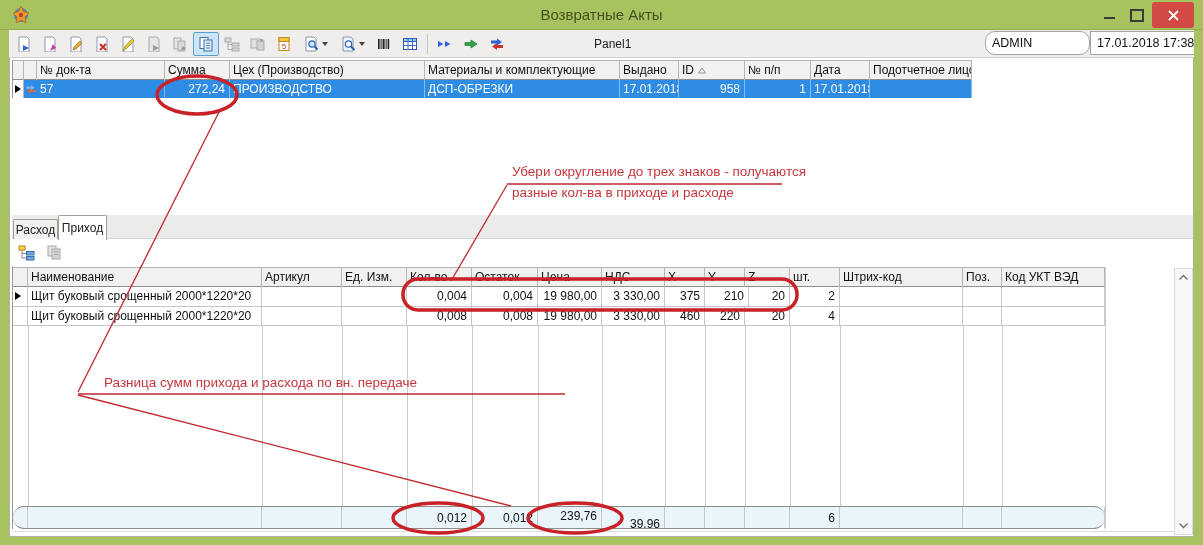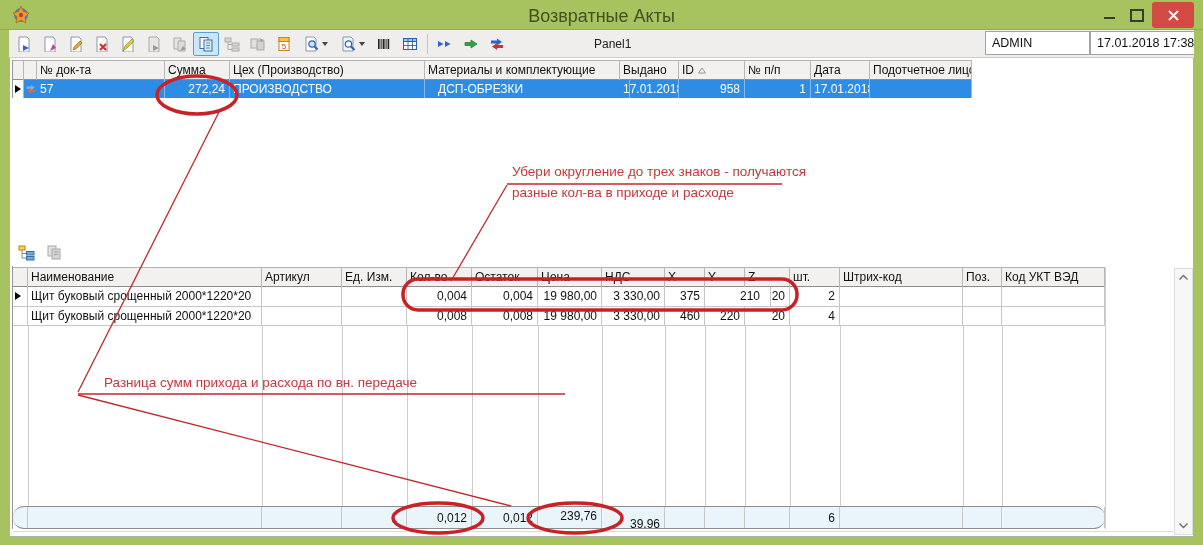--- a/index.html
+++ b/index.html
@@ -1,38 +1,38 @@
 <!DOCTYPE html>
 <html><head>
 <meta charset="utf-8">
 <style>
   html,body{margin:0;padding:0;background:#888;}
   .screen{position:relative;width:1203px;height:545px;background:#fff;overflow:hidden;
           font-family:"Liberation Sans",sans-serif;-webkit-font-smoothing:antialiased;}
   
   .titlebar{position:absolute;left:0;top:0;width:1203px;height:30px;background:#a7c35f;border-bottom:1px solid #93ad49;box-sizing:border-box;}
-  .wtitle{position:absolute;left:0;top:6px;width:100%;text-align:center;font-size:18px;color:#44511f;}
+  .wtitle{position:absolute;left:0;top:6px;width:100%;text-align:center;font-size:15px;color:#44511f;}
   .appicon{position:absolute;left:10px;top:4px;width:22px;height:22px;}
   .winbtn{position:absolute;top:4px;width:26px;height:22px;display:flex;align-items:center;justify-content:center;cursor:default;}
   #btn-min{left:1096px}
   #btn-max{left:1124px}
   #btn-close{left:1152px;top:2px;width:42px;height:26px;background:#d14a43;border-radius:3px;}
   .glyph-min{width:11px;height:0;border-top:2px solid #3a3a3a;margin-top:6px;}
   .glyph-max{width:10px;height:9px;border:2px solid #3a3a3a;background:transparent;}
   
   .toolbar{position:absolute;left:9px;top:30px;width:1185px;height:28px;background:#f0eeec;border-bottom:1px solid #cfcdc9;box-sizing:border-box;}
   .tbrow{position:absolute;left:2px;top:1px;height:26px;display:flex;align-items:center;}
   .tbtn{width:26px;height:24px;display:flex;align-items:center;justify-content:center;border:1px solid transparent;border-radius:2px;box-sizing:border-box;}
   .tbtn.wide{width:37px;}
   .tbtn.sel{background:#cde6f7;border-color:#5a9fd4;}
   .caret{width:0;height:0;border-top:4px solid #444;border-left:3.5px solid transparent;border-right:3.5px solid transparent;margin-left:2px;}
   .tsep{width:1px;height:20px;background:#c6c4c0;margin:0 4px;}
   .panel1{position:absolute;left:585px;top:7px;font-size:12px;color:#222;}
   .tbox{position:absolute;top:1px;height:24px;background:#fff;border:1px solid #a5a3a0;font-size:12.5px;color:#111;box-sizing:border-box;padding:4px 0 0 6px;overflow:hidden;white-space:nowrap;}
-  #userbox{left:976px;width:105px;}
+  #userbox{left:976px;width:105px;border-radius:10px;}
   #dtbox{left:1081px;width:107px;}
   
   .frame{position:absolute;background:#a7c35f;}
   #f-left{left:0;top:30px;width:9px;height:507px;}
   #f-right{left:1194px;top:30px;width:9px;height:507px;}
   #f-bottom{left:0;top:537px;width:1203px;height:8px;}
   .inline-border{position:absolute;background:#b0aeaa;}
   
   .tabstrip{position:absolute;left:12px;top:215px;width:1181px;height:24px;background:#ebebe9;border-bottom:1px solid #d8d6d2;box-sizing:border-box;}
   .tab{position:absolute;box-sizing:border-box;font-size:12px;text-align:center;color:#222;
@@ -229,20 +229,24 @@
     <div class="tbox" id="dtbox">17.01.2018 17:38:05</div>
   </div>
 
   <div class="frame" id="f-left"></div>
   <div class="frame" id="f-right"></div>
   <div class="frame" id="f-bottom"></div>
   <div class="inline-border" style="left:9px;top:58px;width:1px;height:479px;"></div>
   <div class="inline-border" style="left:1193px;top:58px;width:1px;height:479px;"></div>
   <div class="inline-border" style="left:9px;top:536px;width:1185px;height:1px;"></div>
 
+  <div class="tabstrip">
+    <div class="tab" id="tab-rashod">Расход</div>
+    <div class="tab" id="tab-prihod">Приход</div>
+  </div>
   <div class="tabtoolbar">
     <div class="ttbtn">
       <svg width="17" height="17" viewBox="0 0 17 17">
         <rect x="1" y="2" width="6" height="4" fill="#ffd24d" stroke="#b8860b"></rect>
         <path d="M4 6v8h4M4 9.5h4" stroke="#8a8a8a" fill="none"></path>
         <rect x="8.5" y="7.5" width="7.5" height="3.5" fill="#6aace4" stroke="#3a6ea5"></rect>
         <rect x="8.5" y="12.5" width="7.5" height="3.5" fill="#6aace4" stroke="#3a6ea5"></rect>
       </svg>
     </div>
     <div class="ttbtn">
@@ -274,21 +278,21 @@
         <div class="indcell" style="position: absolute; left: 0px; top: 0px; width: 11px;">
           <div class="tri" style="position: absolute;"></div>
         </div>
         <div style="position: absolute; left: 11px; top: 0px; width: 13px; height: 100%; text-align: center;"><svg width="12" height="12" viewBox="0 0 16 16" style="margin:3px 0 0 0">
             <path d="M2 4.5h6V2.5L13 6 8 9.5V7.5H2z" fill="#7db3f0"></path>
             <path d="M14 11.5H8v-2L3 13l5 3.5v-2h6z" fill="#e06a3a" transform="translate(0,-2.5)"></path>
           </svg></div>
         <div class="selcell" style="position: absolute; left: 24px; top: 0px; width: 128px;">57</div>
         <div class="selcell right" style="position: absolute; left: 152px; top: 0px; width: 65px;">272,24</div>
         <div class="selcell" style="position: absolute; left: 217px; top: 0px; width: 195px;">ПРОИЗВОДСТВО</div>
-        <div class="selcell" style="position: absolute; left: 412px; top: 0px; width: 195px; margin-left: 10px;">ДСП-ОБРЕЗКИ</div>
+        <div class="selcell" style="position: absolute; left: 412px; top: 0px; width: 195px;">ДСП-ОБРЕЗКИ</div>
         <div class="selcell" style="position: absolute; left: 607px; top: 0px; width: 59px;">17.01.2018</div>
         <div class="selcell right" style="position: absolute; left: 666px; top: 0px; width: 66px;">958</div>
         <div class="selcell right" style="position: absolute; left: 732px; top: 0px; width: 66px;">1</div>
         <div class="selcell" style="position: absolute; left: 798px; top: 0px; width: 59px;">17.01.2018</div>
         <div class="selcell" style="position: absolute; left: 857px; top: 0px; width: 102px;"></div>
       </div>
       <div class="gborder" style="position: absolute; left: 12px; top: 266px; width: 1px; height: 263px;"></div>
       <div class="gh-strip" style="position: absolute; left: 13px; top: 267px; width: 1092px; height: 20px;"></div>
       <div class="gh" style="position: absolute; left: 13px; top: 267px; width: 15px; height: 20px; background: transparent;"></div>
       <div class="gh" style="position: absolute; left: 28px; top: 267px; width: 234px; height: 20px; background: transparent;">Наименование</div>
@@ -310,21 +314,21 @@
           <div class="tri" style="position: absolute;"></div>
         </div>
         <div class="bcell" style="position: absolute; left: 15px; top: 0px; width: 234px;">Щит буковый срощенный 2000*1220*20</div>
         <div class="bcell" style="position: absolute; left: 249px; top: 0px; width: 80px;"></div>
         <div class="bcell" style="position: absolute; left: 329px; top: 0px; width: 65px;"></div>
         <div class="bcell right" style="position: absolute; left: 394px; top: 0px; width: 65px;">0,004</div>
         <div class="bcell right" style="position: absolute; left: 459px; top: 0px; width: 66px;">0,004</div>
         <div class="bcell right" style="position: absolute; left: 525px; top: 0px; width: 64px;">19 980,00</div>
         <div class="bcell right" style="position: absolute; left: 589px; top: 0px; width: 63px;">3 330,00</div>
         <div class="bcell right" style="position: absolute; left: 652px; top: 0px; width: 40px;">375</div>
-        <div class="bcell right" style="position: absolute; left: 718px; top: 0px; width: 40px; text-align: center;">210</div>
+        <div class="bcell right" style="position: absolute; left: 696px; top: 0px; width: 40px;">210</div>
         <div class="bcell right" style="position: absolute; left: 732px; top: 0px; width: 45px;">20</div>
         <div class="bcell right" style="position: absolute; left: 777px; top: 0px; width: 50px;">2</div>
         <div class="bcell" style="position: absolute; left: 827px; top: 0px; width: 123px;"></div>
         <div class="bcell" style="position: absolute; left: 950px; top: 0px; width: 39px;"></div>
         <div class="bcell" style="position: absolute; left: 989px; top: 0px; width: 103px;"></div>
       </div>
       <div class="brow" style="position: absolute; left: 13px; top: 306.5px; width: 1092px; height: 19.5px;">
         <div class="indcell" style="position: absolute; left: 0px; top: 0px; width: 15px; border-right: 1px solid rgb(201, 199, 195);"></div>
         <div class="bcell" style="position: absolute; left: 15px; top: 0px; width: 234px;">Щит буковый срощенный 2000*1220*20</div>
         <div class="bcell" style="position: absolute; left: 249px; top: 0px; width: 80px;"></div>

